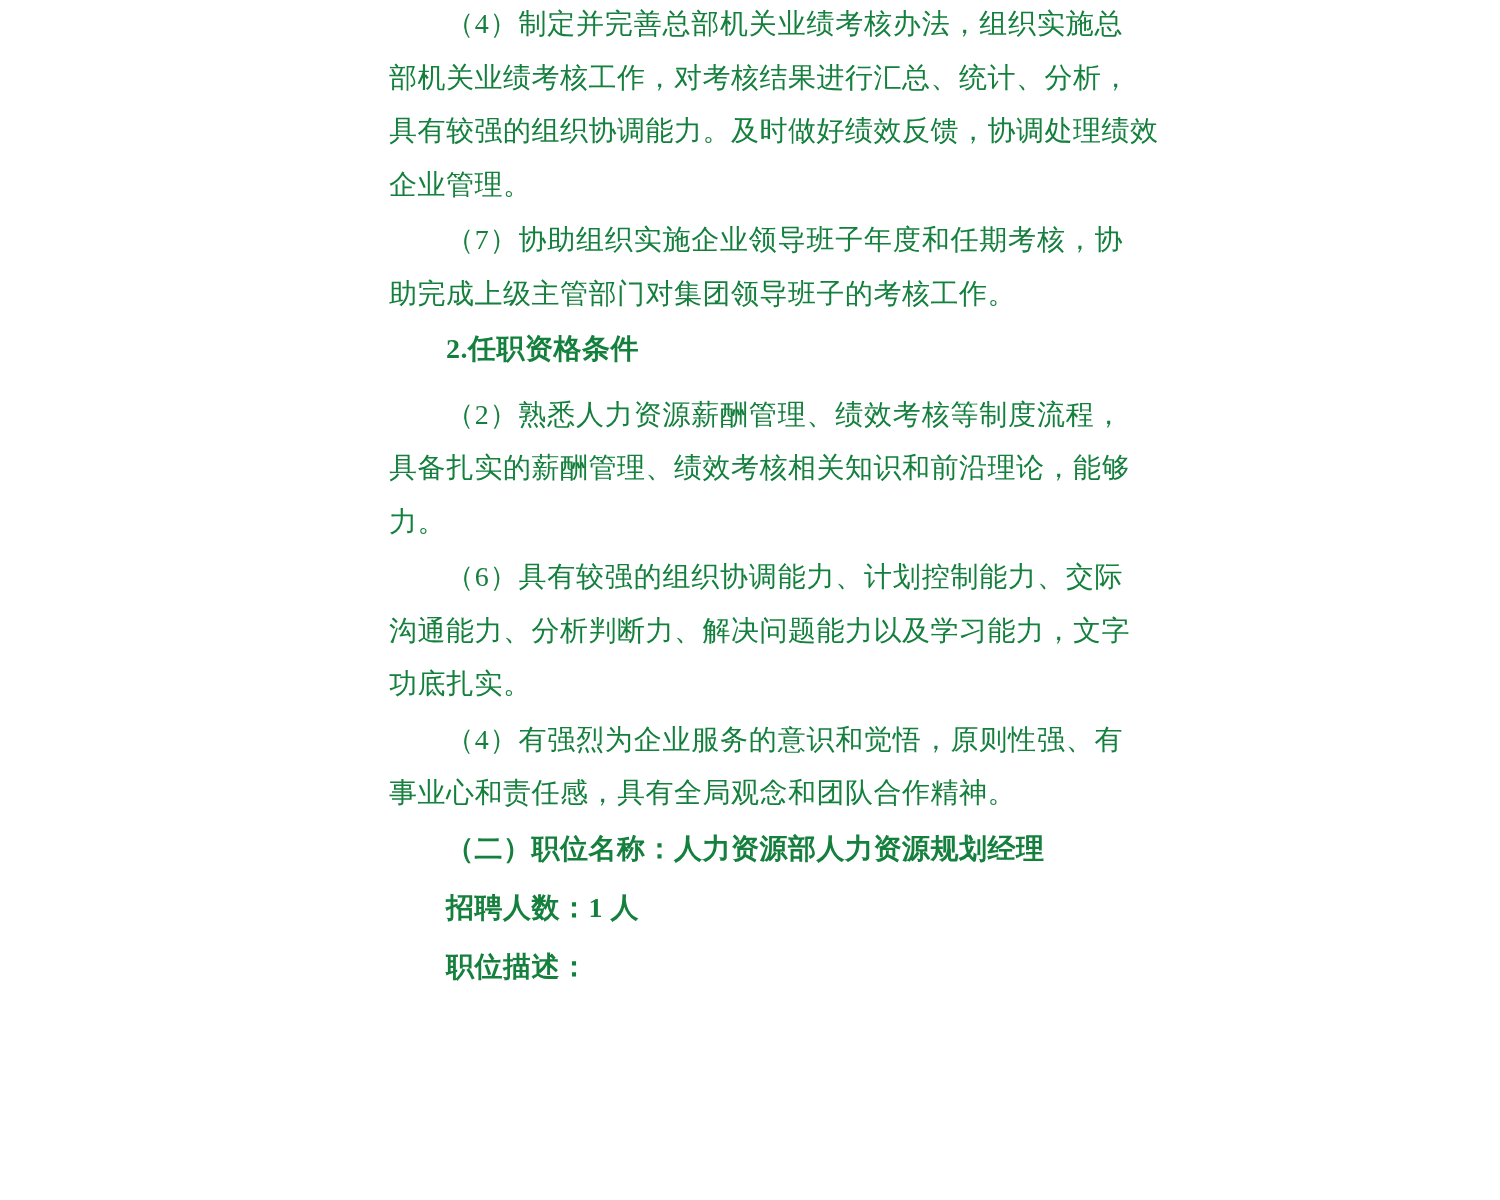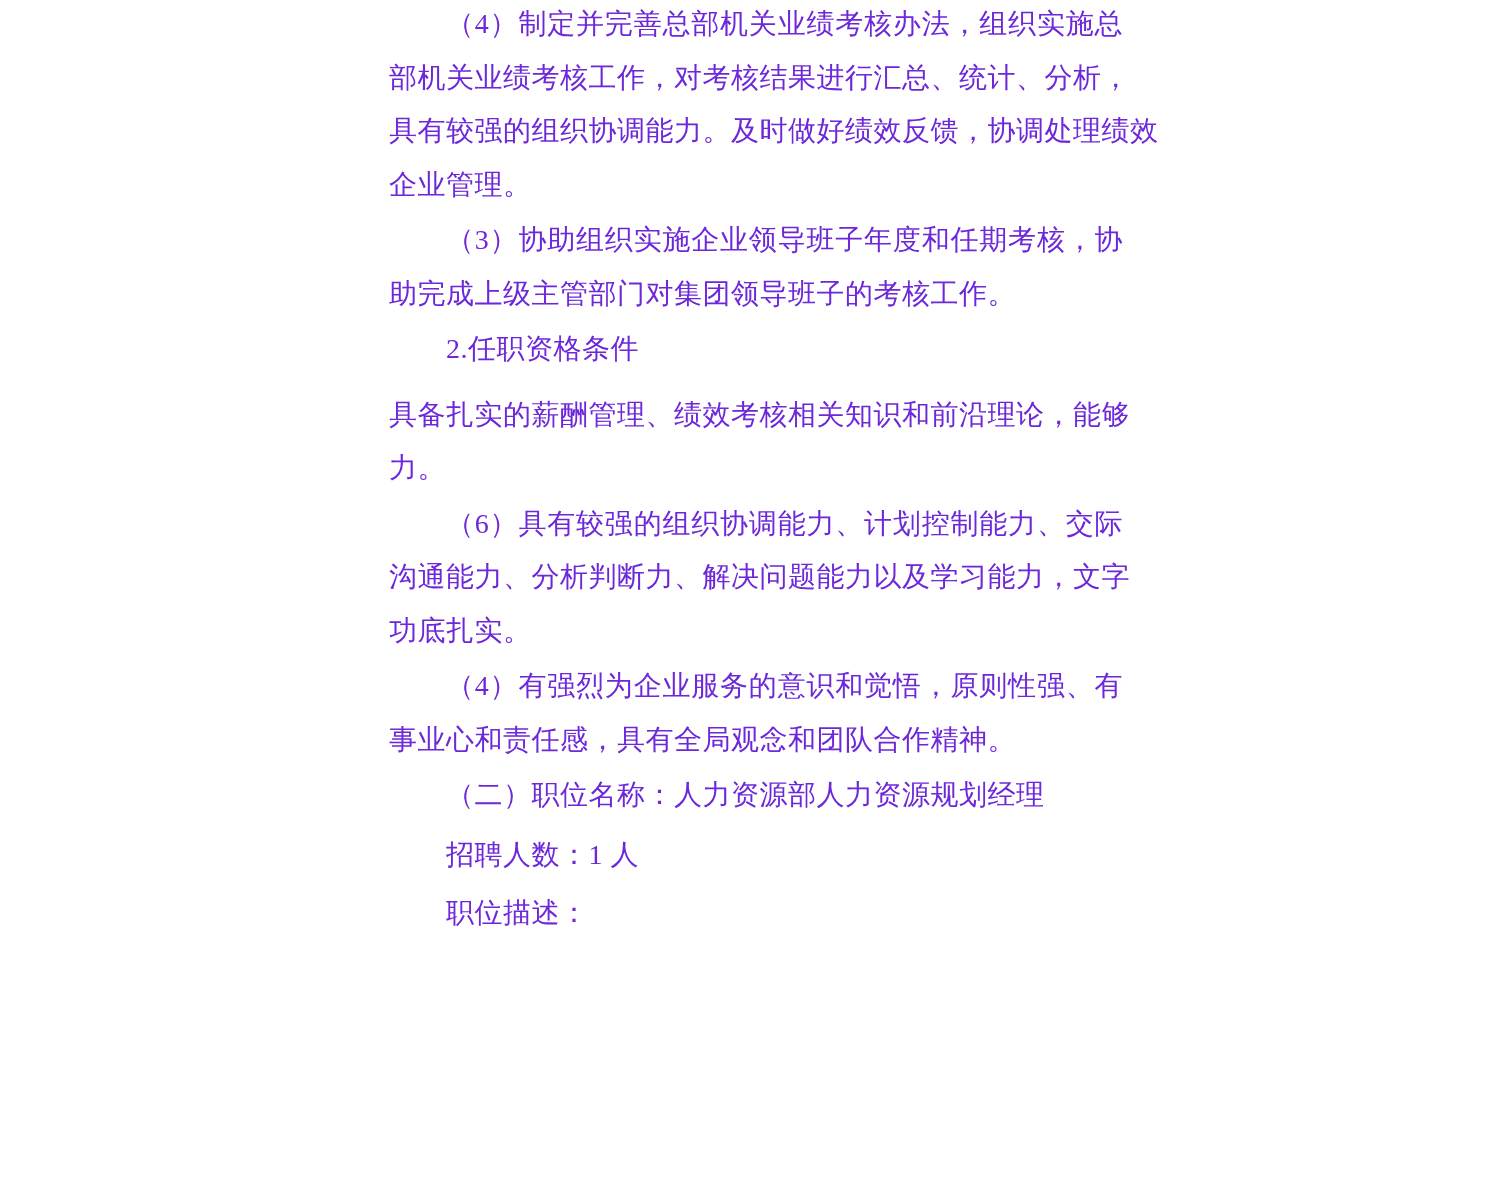--- a/index.html
+++ b/index.html
@@ -7,42 +7,42 @@
     padding: 0;
     background: #ffffff;
   }
   .page {
     position: relative;
     width: 1440px;
     height: 1200px;
     background: #ffffff;
     overflow: hidden;
     font-family: "Liberation Serif", "DejaVu Serif", serif;
-    color: #6d28d9;
+    color: #15803d;
   }
   .textblock {
     position: absolute;
     left: 389px;
     top: -3px;
     width: 734px;
     font-size: 28px;
   }
   .para { margin: 0; }
   .line {
     height: 53.5px;
     line-height: 53.5px;
     text-align: justify;
     text-align-last: justify;
     white-space: nowrap;
     letter-spacing: 0.5px;
   }
   .line.first { text-indent: 57px; }
   .line.last  { text-align-last: left; }
   .heading .line {
-    font-weight: 400;
+    font-weight: 700;
     text-align-last: left;
   }
   .mt2  { margin-top: 2px; }
   .mt5  { margin-top: 5px; }
   .mt6  { margin-top: 6px; }
   .mt12 { margin-top: 12px; }
 </style>
 </head>
 <body>
 
@@ -50,30 +50,31 @@
   <div class="textblock">
 
     <div class="para">
       <div class="line first">（4）制定并完善总部机关业绩考核办法，组织实施总</div>
       <div class="line">部机关业绩考核工作，对考核结果进行汇总、统计、分析，</div>
       <div class="line">具有较强的组织协调能力。及时做好绩效反馈，协调处理绩效</div>
       <div class="line last">企业管理。</div>
     </div>
 
     <div class="para mt2">
-      <div class="line first">（3）协助组织实施企业领导班子年度和任期考核，协</div>
+      <div class="line first">（7）协助组织实施企业领导班子年度和任期考核，协</div>
       <div class="line last">助完成上级主管部门对集团领导班子的考核工作。</div>
     </div>
 
     <div class="para heading mt2">
       <div class="line first last">2.任职资格条件</div>
     </div>
 
 
     <div class="para mt12">
+      <div class="line first">（2）熟悉人力资源薪酬管理、绩效考核等制度流程，</div>
       <div class="line">具备扎实的薪酬管理、绩效考核相关知识和前沿理论，能够</div>
       <div class="line last">力。</div>
     </div>
 
     <div class="para mt2">
       <div class="line first">（6）具有较强的组织协调能力、计划控制能力、交际</div>
       <div class="line">沟通能力、分析判断力、解决问题能力以及学习能力，文字</div>
       <div class="line last">功底扎实。</div>
     </div>
 

